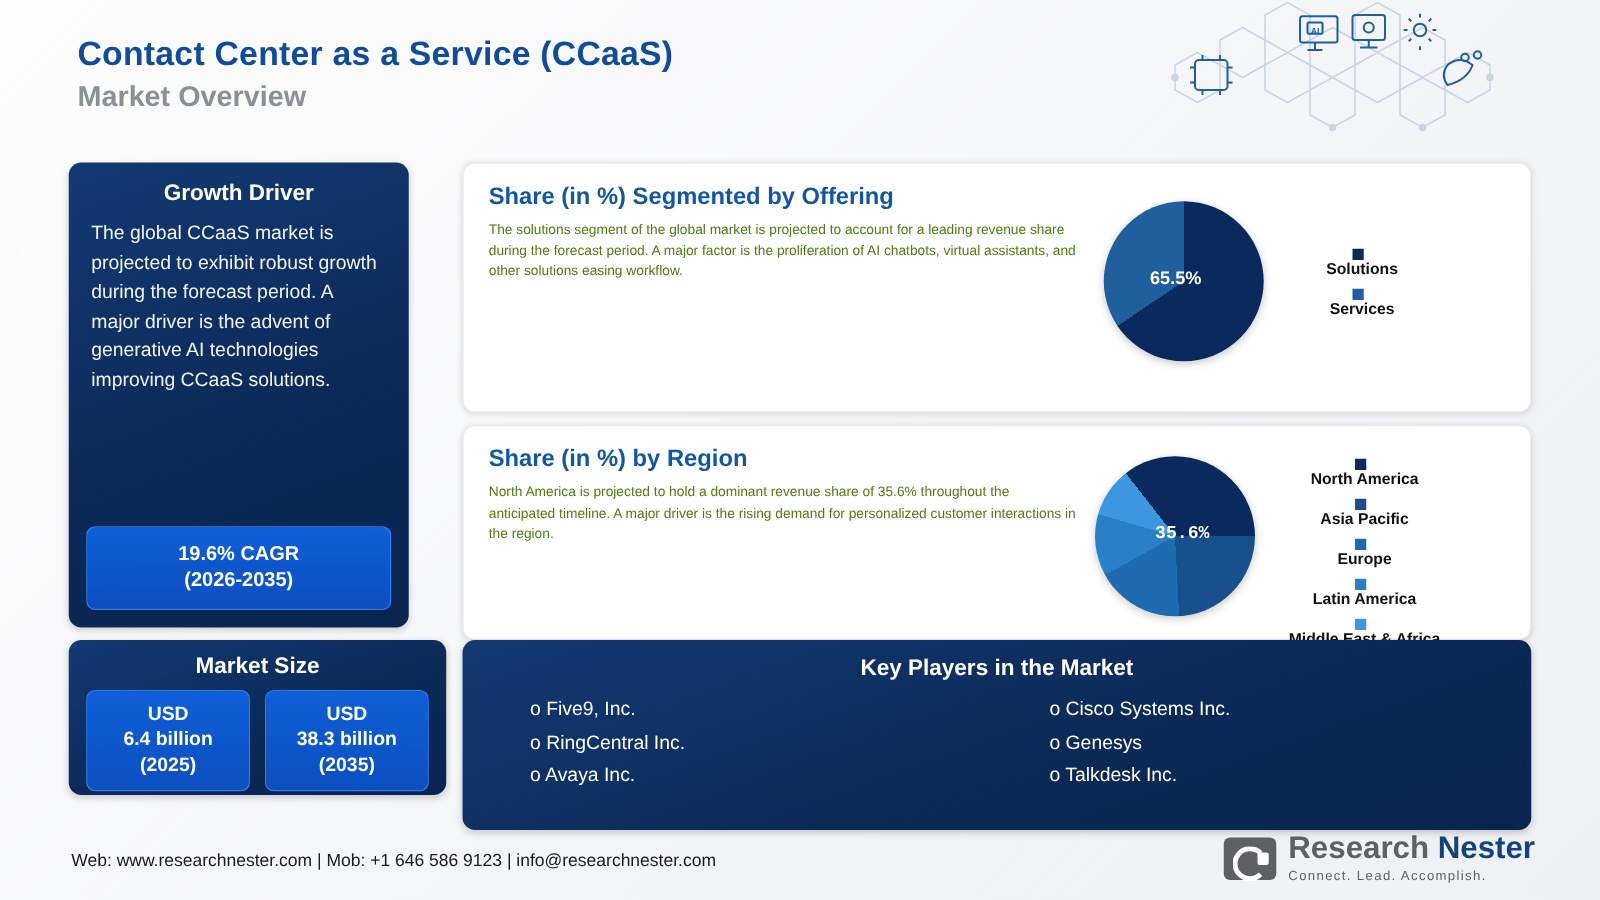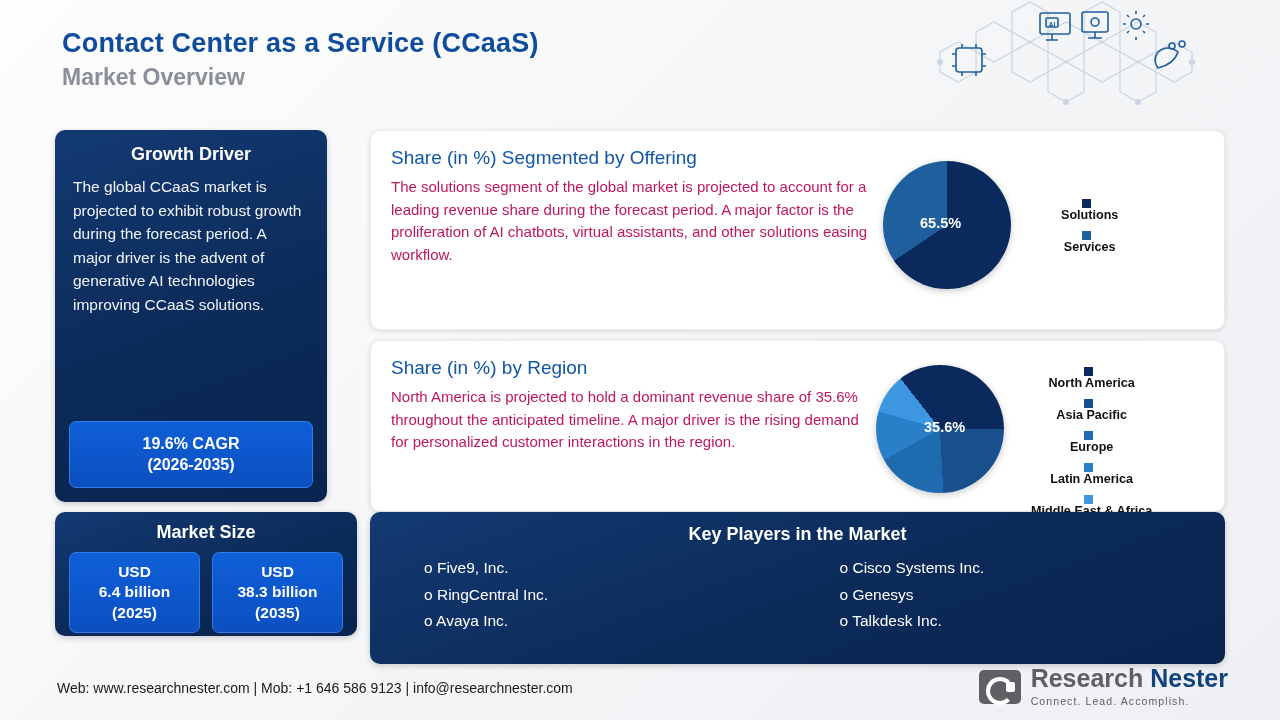--- a/index.html
+++ b/index.html
@@ -82,24 +82,24 @@
     padding:9px 4px;
     font-size:15.5px; font-weight:bold; line-height:1.32;
   }
 
   
   #offering-card {
     position:absolute; left:370px; top:130px; width:855px; height:200px;
     padding:14px 20px;
   }
   .sect-title {
-    color:#1257a5; font-size:19px; font-weight:normal; margin:2px 0 7px 0;
+    color:#1257a5; font-size:19px; font-weight:bold; margin:2px 0 7px 0;
   }
   .sect-body {
-    color:#be185d; font-size:15px; line-height:1.5; width:480px;
+    color:#4d7c0f; font-size:11px; line-height:1.5; width:480px;
   }
 
   
   #region-card {
     position:absolute; left:370px; top:340px; width:855px; height:172px;
     padding:14px 20px;
   }
   #region-card .sect-body { width:470px; }
 
   
@@ -245,21 +245,21 @@
         <span class="legend-txt">Services</span>
       </div>
     </div>
   </div>
 
   <div id="region-card" class="card-light">
     <div class="sect-title">Share (in %) by Region</div>
     <div class="sect-body">North America is projected to hold a dominant revenue share of 35.6% throughout the anticipated timeline. A major driver is the rising demand for personalized customer interactions in the region.</div>
 
     <div class="pie-wrap" style="left:505px; top:24px;">
-      <div class="pie" style="width:128px;height:128px;background:conic-gradient(from -38deg,#0a2a5e 0deg 128deg,#17508c 128deg 215deg,#1f6bb0 215deg 279deg,#2a7fc9 279deg 324deg,#3d97e0 324deg 360deg);">
+      <div class="pie" style="width:128px;height:128px;background:conic-gradient(from -38deg,#0a2a5e 0deg 128deg,#17508c 128deg 215deg,#1f6bb0 215deg 279deg,#2a7fc9 279deg 324deg,#3d97e0 324deg 360deg);font-family:Liberation Mono, monospace;">
         <div class="pie-label" style="left:48px; top:54px;">35.6%</div>
       </div>
     </div>
 
     <div class="legend" style="left:660px; top:26px;">
       <div class="legend-row">
         <span class="legend-sw" style="background:#0a2a5e;"></span>
         <span class="legend-txt">North America</span>
       </div>
       <div class="legend-row">

